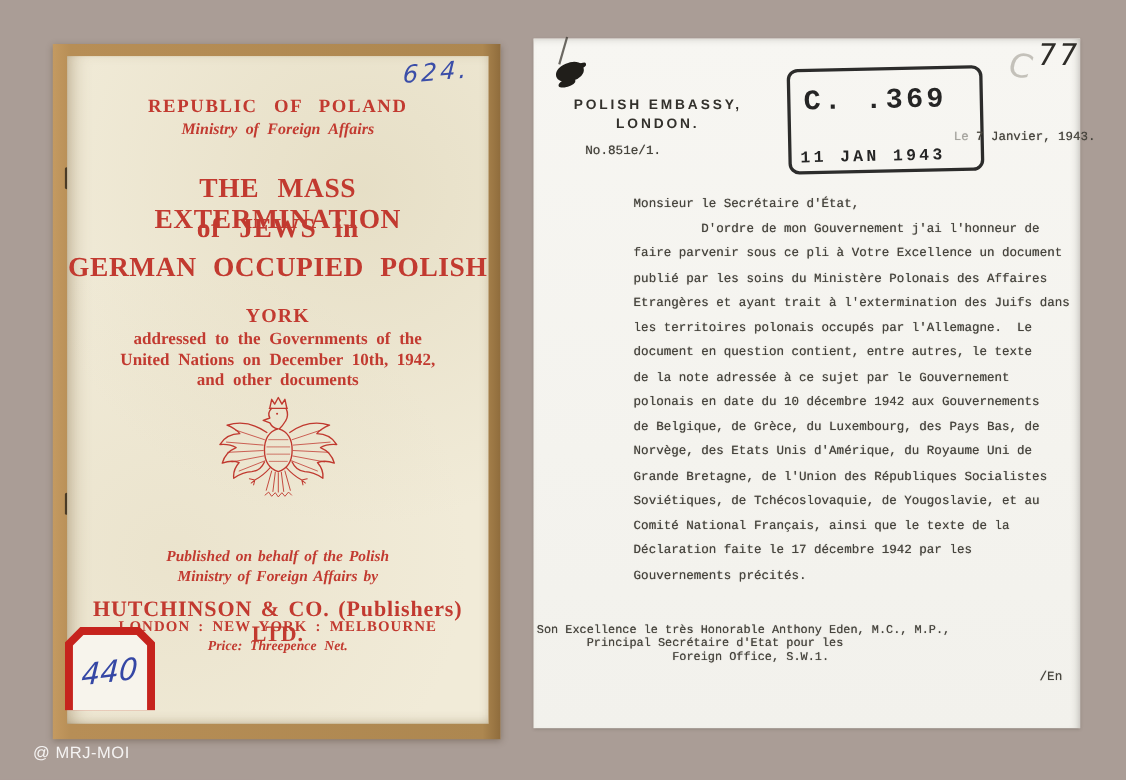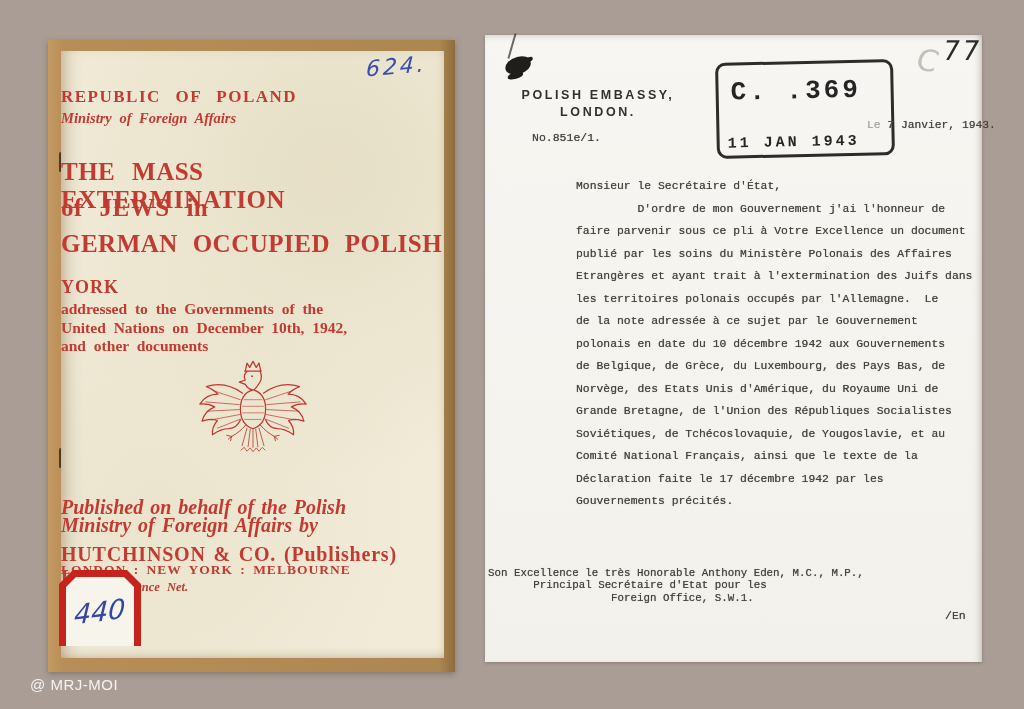--- a/index.html
+++ b/index.html
@@ -13,33 +13,33 @@
            box-shadow:0 2px 6px rgba(60,45,30,.35);}
   .cover{position:absolute;left:13px;top:11px;width:383px;height:607px;
          background:
            radial-gradient(circle at 70% 20%, rgba(210,200,165,.35), rgba(0,0,0,0) 55%),
            radial-gradient(circle at 25% 75%, rgba(220,210,180,.3), rgba(0,0,0,0) 50%),
            #f1ebd8;
          box-shadow:inset 14px 0 18px -12px rgba(110,80,35,.45), inset -6px 0 10px -8px rgba(110,80,35,.3),
                     inset 0 -8px 12px -9px rgba(110,80,35,.35);}
   .staple{position:absolute;left:11px;width:3px;height:20px;background:#4a3b26;border-radius:2px;}
   .s1{top:112px;} .s2{top:408px;}
-  .red{color:#c23a30;width:100%;font-family:"Liberation Serif","DejaVu Serif",serif;font-weight:bold;}
+  .red{color:#c23a30;text-align:center;width:100%;font-family:"Liberation Serif","DejaVu Serif",serif;font-weight:bold;}
   .it{font-style:italic;font-family:Liberation Serif, serif;}
   .hand{font-family:"DejaVu Sans",sans-serif;font-style:italic;color:#3b4ea8;}
   .n624{top:2px;left:305px;width:80px;font-size:22px;transform:rotate(-5deg) skewX(-8deg);letter-spacing:3px;text-align:left;}
   .hdr1{top:36px;font-size:17px;letter-spacing:1.5px;word-spacing:9px;}
   .hdr2{top:59px;font-size:14.5px;word-spacing:4px;}
   .t1{top:107px;font-size:25px;letter-spacing:.5px;word-spacing:10px;}
   .t2{top:143px;font-size:25px;letter-spacing:.5px;word-spacing:10px;}
   .t3{top:179px;font-size:25px;letter-spacing:.5px;word-spacing:8px;}
   .noteh{top:226px;font-size:18px;letter-spacing:1px;}
   .noteblock{top:249px;font-size:15.5px;line-height:18.5px;word-spacing:4px;}
   .eagle{position:absolute;left:129px;top:306px;}
-  .impblock{top:447px;font-size:20px;line-height:18px;word-spacing:2px;}
+  .impblock{top:447px;font-size:14px;line-height:18px;word-spacing:2px;}
   .pubname{top:492px;font-size:20px;letter-spacing:.8px;word-spacing:2px;}
   .cities{top:511px;font-size:13.5px;letter-spacing:1px;word-spacing:3px;}
   .price{top:529px;font-size:12.5px;word-spacing:4px;}
   .label440{position:absolute;left:-2px;top:519px;width:82px;height:76px;background:#c6231d;
             clip-path:polygon(14px 0,68px 0,82px 14px,82px 76px,0 76px,0 14px);}
   .label-inner{position:absolute;left:7px;top:7px;width:68px;height:69px;background:#f7f4ec;
             clip-path:polygon(10px 0,58px 0,68px 10px,68px 69px,0 69px,0 10px);
             display:flex;align-items:center;justify-content:center;}
   .n440{font-size:27px;transform:rotate(-7deg) skewX(-10deg);color:#3547a5;}
 
@@ -169,20 +169,21 @@
     <div class="pencil-c">C</div>
     <div class="pageno">77</div>
 
     <div class="body typed">
       <div class="tline">Monsieur le Secrétaire d'État,</div>
       <div class="tline">         D'ordre de mon Gouvernement j'ai l'honneur de</div>
       <div class="tline">faire parvenir sous ce pli à Votre Excellence un document</div>
       <div class="tline">publié par les soins du Ministère Polonais des Affaires</div>
       <div class="tline">Etrangères et ayant trait à l'extermination des Juifs dans</div>
       <div class="tline">les territoires polonais occupés par l'Allemagne.  Le</div>
+      <div class="tline">document en question contient, entre autres, le texte</div>
       <div class="tline">de la note adressée à ce sujet par le Gouvernement</div>
       <div class="tline">polonais en date du 10 décembre 1942 aux Gouvernements</div>
       <div class="tline">de Belgique, de Grèce, du Luxembourg, des Pays Bas, de</div>
       <div class="tline">Norvège, des Etats Unis d'Amérique, du Royaume Uni de</div>
       <div class="tline">Grande Bretagne, de l'Union des Républiques Socialistes</div>
       <div class="tline">Soviétiques, de Tchécoslovaquie, de Yougoslavie, et au</div>
       <div class="tline">Comité National Français, ainsi que le texte de la</div>
       <div class="tline">Déclaration faite le 17 décembre 1942 par les</div>
       <div class="tline">Gouvernements précités.</div>
     </div>

